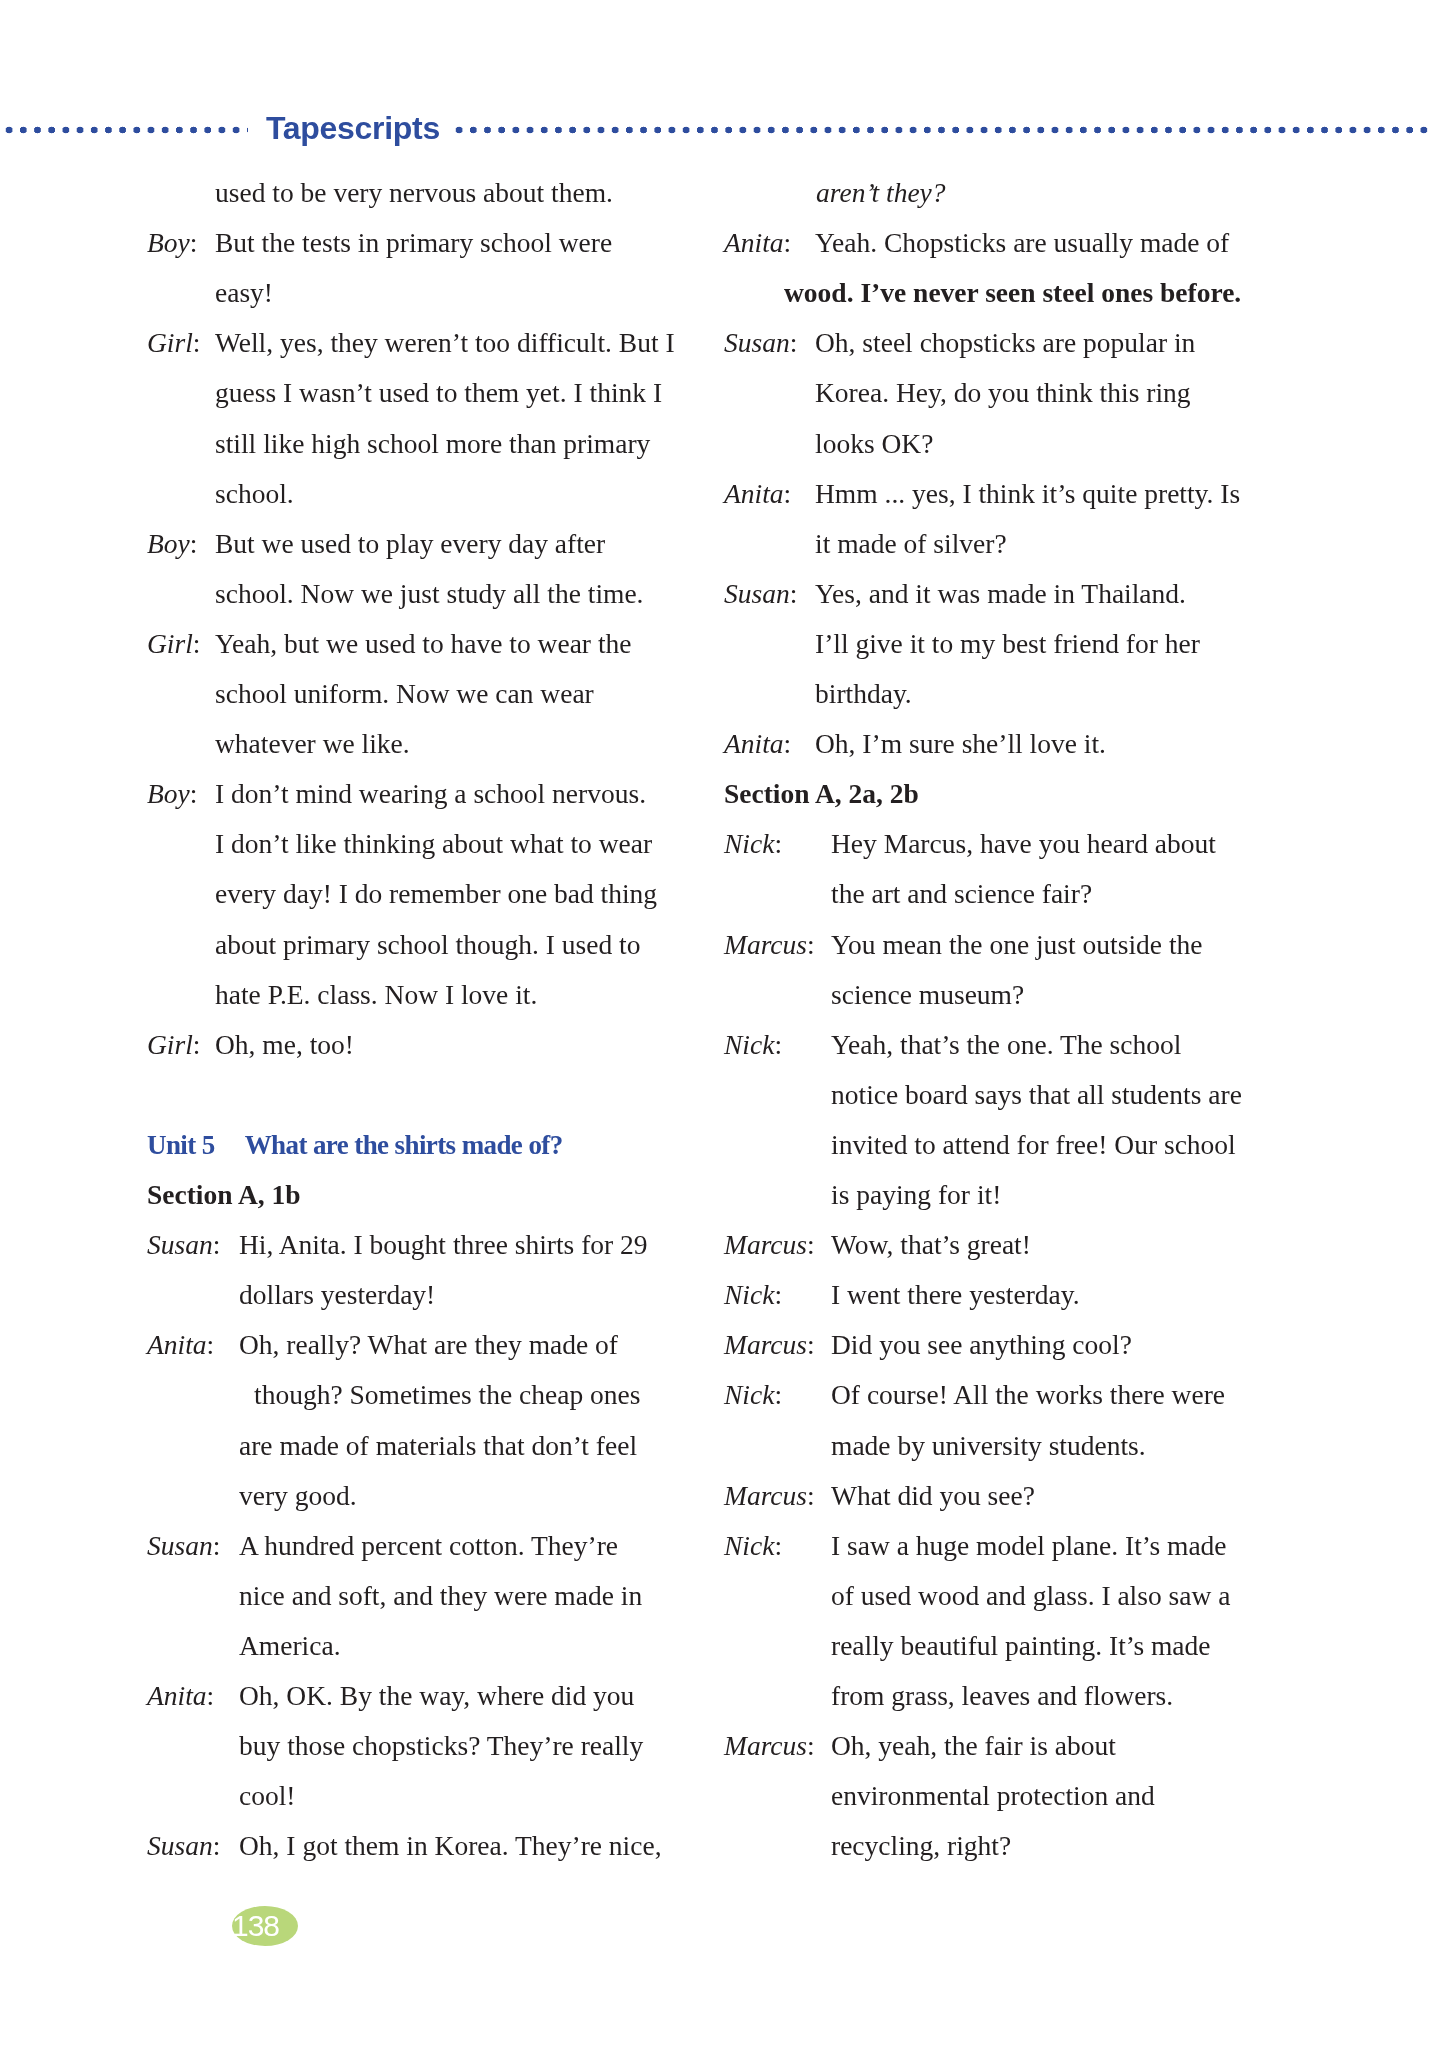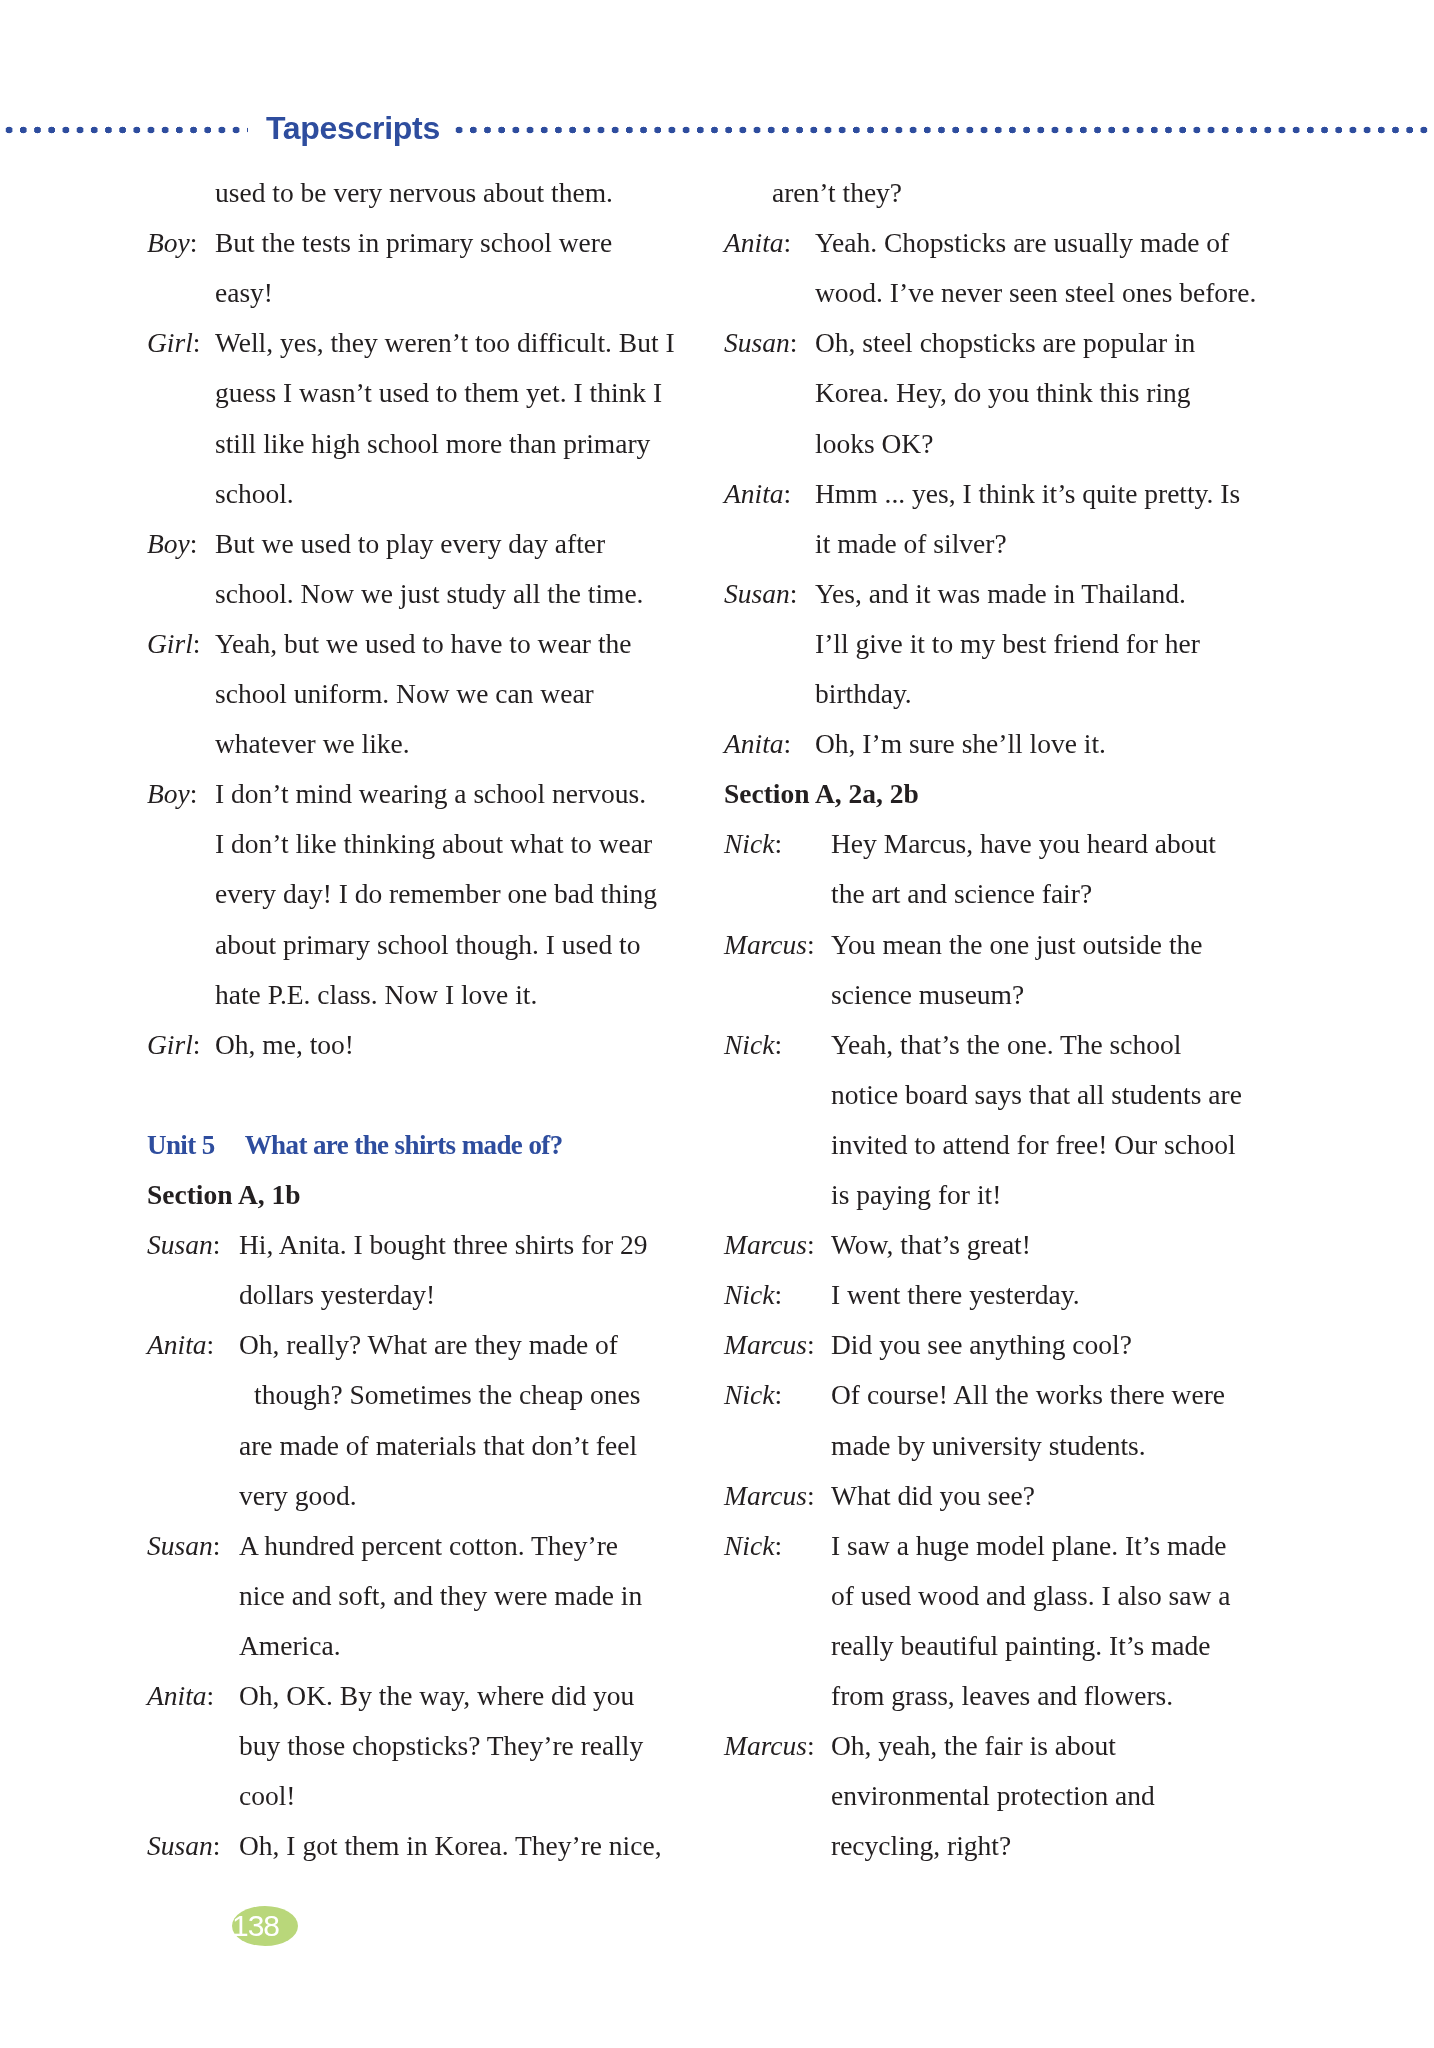--- a/index.html
+++ b/index.html
@@ -70,24 +70,24 @@
     <div class="line" style="left: 239px; top: 1570.8px;">nice and soft, and they were made in</div>
     <div class="line" style="left: 239px; top: 1620.9px;">America.</div>
     <div class="line" style="left: 147px; top: 1671px;"><span class="spk">Anita</span><span>:</span></div>
     <div class="line" style="left: 239px; top: 1671px;">Oh, OK. By the way, where did you</div>
     <div class="line" style="left: 239px; top: 1721.1px;">buy those chopsticks? They’re really</div>
     <div class="line" style="left: 239px; top: 1771.2px;">cool!</div>
     <div class="line" style="left: 147px; top: 1821.3px;"><span class="spk">Susan</span><span>:</span></div>
     <div class="line" style="left: 239px; top: 1821.3px;">Oh, I got them in Korea. They’re nice,</div>
   </div>
 <div id="right-col">
-    <div class="line" style="left: 772px; top: 168px;">aren’t they?</div>
+    <div class="line" style="left: 816px; top: 168px; font-style: italic;">aren’t they?</div>
     <div class="line" style="left: 724px; top: 218.1px;"><span class="spk">Anita</span><span>:</span></div>
     <div class="line" style="left: 815px; top: 218.1px;">Yeah. Chopsticks are usually made of</div>
-    <div class="line" style="left: 815px; top: 268.2px;">wood. I’ve never seen steel ones before.</div>
+    <div class="line" style="left: 784px; top: 268.2px; font-weight: bold;">wood. I’ve never seen steel ones before.</div>
     <div class="line" style="left: 724px; top: 318.3px;"><span class="spk">Susan</span><span>:</span></div>
     <div class="line" style="left: 815px; top: 318.3px;">Oh, steel chopsticks are popular in</div>
     <div class="line" style="left: 815px; top: 368.4px;">Korea. Hey, do you think this ring</div>
     <div class="line" style="left: 815px; top: 418.5px;">looks OK?</div>
     <div class="line" style="left: 724px; top: 468.6px;"><span class="spk">Anita</span><span>:</span></div>
     <div class="line" style="left: 815px; top: 468.6px;">Hmm ... yes, I think it’s quite pretty. Is</div>
     <div class="line" style="left: 815px; top: 518.7px;">it made of silver?</div>
     <div class="line" style="left: 724px; top: 568.8px;"><span class="spk">Susan</span><span>:</span></div>
     <div class="line" style="left: 815px; top: 568.8px;">Yes, and it was made in Thailand.</div>
     <div class="line" style="left: 815px; top: 618.9px;">I’ll give it to my best friend for her</div>

